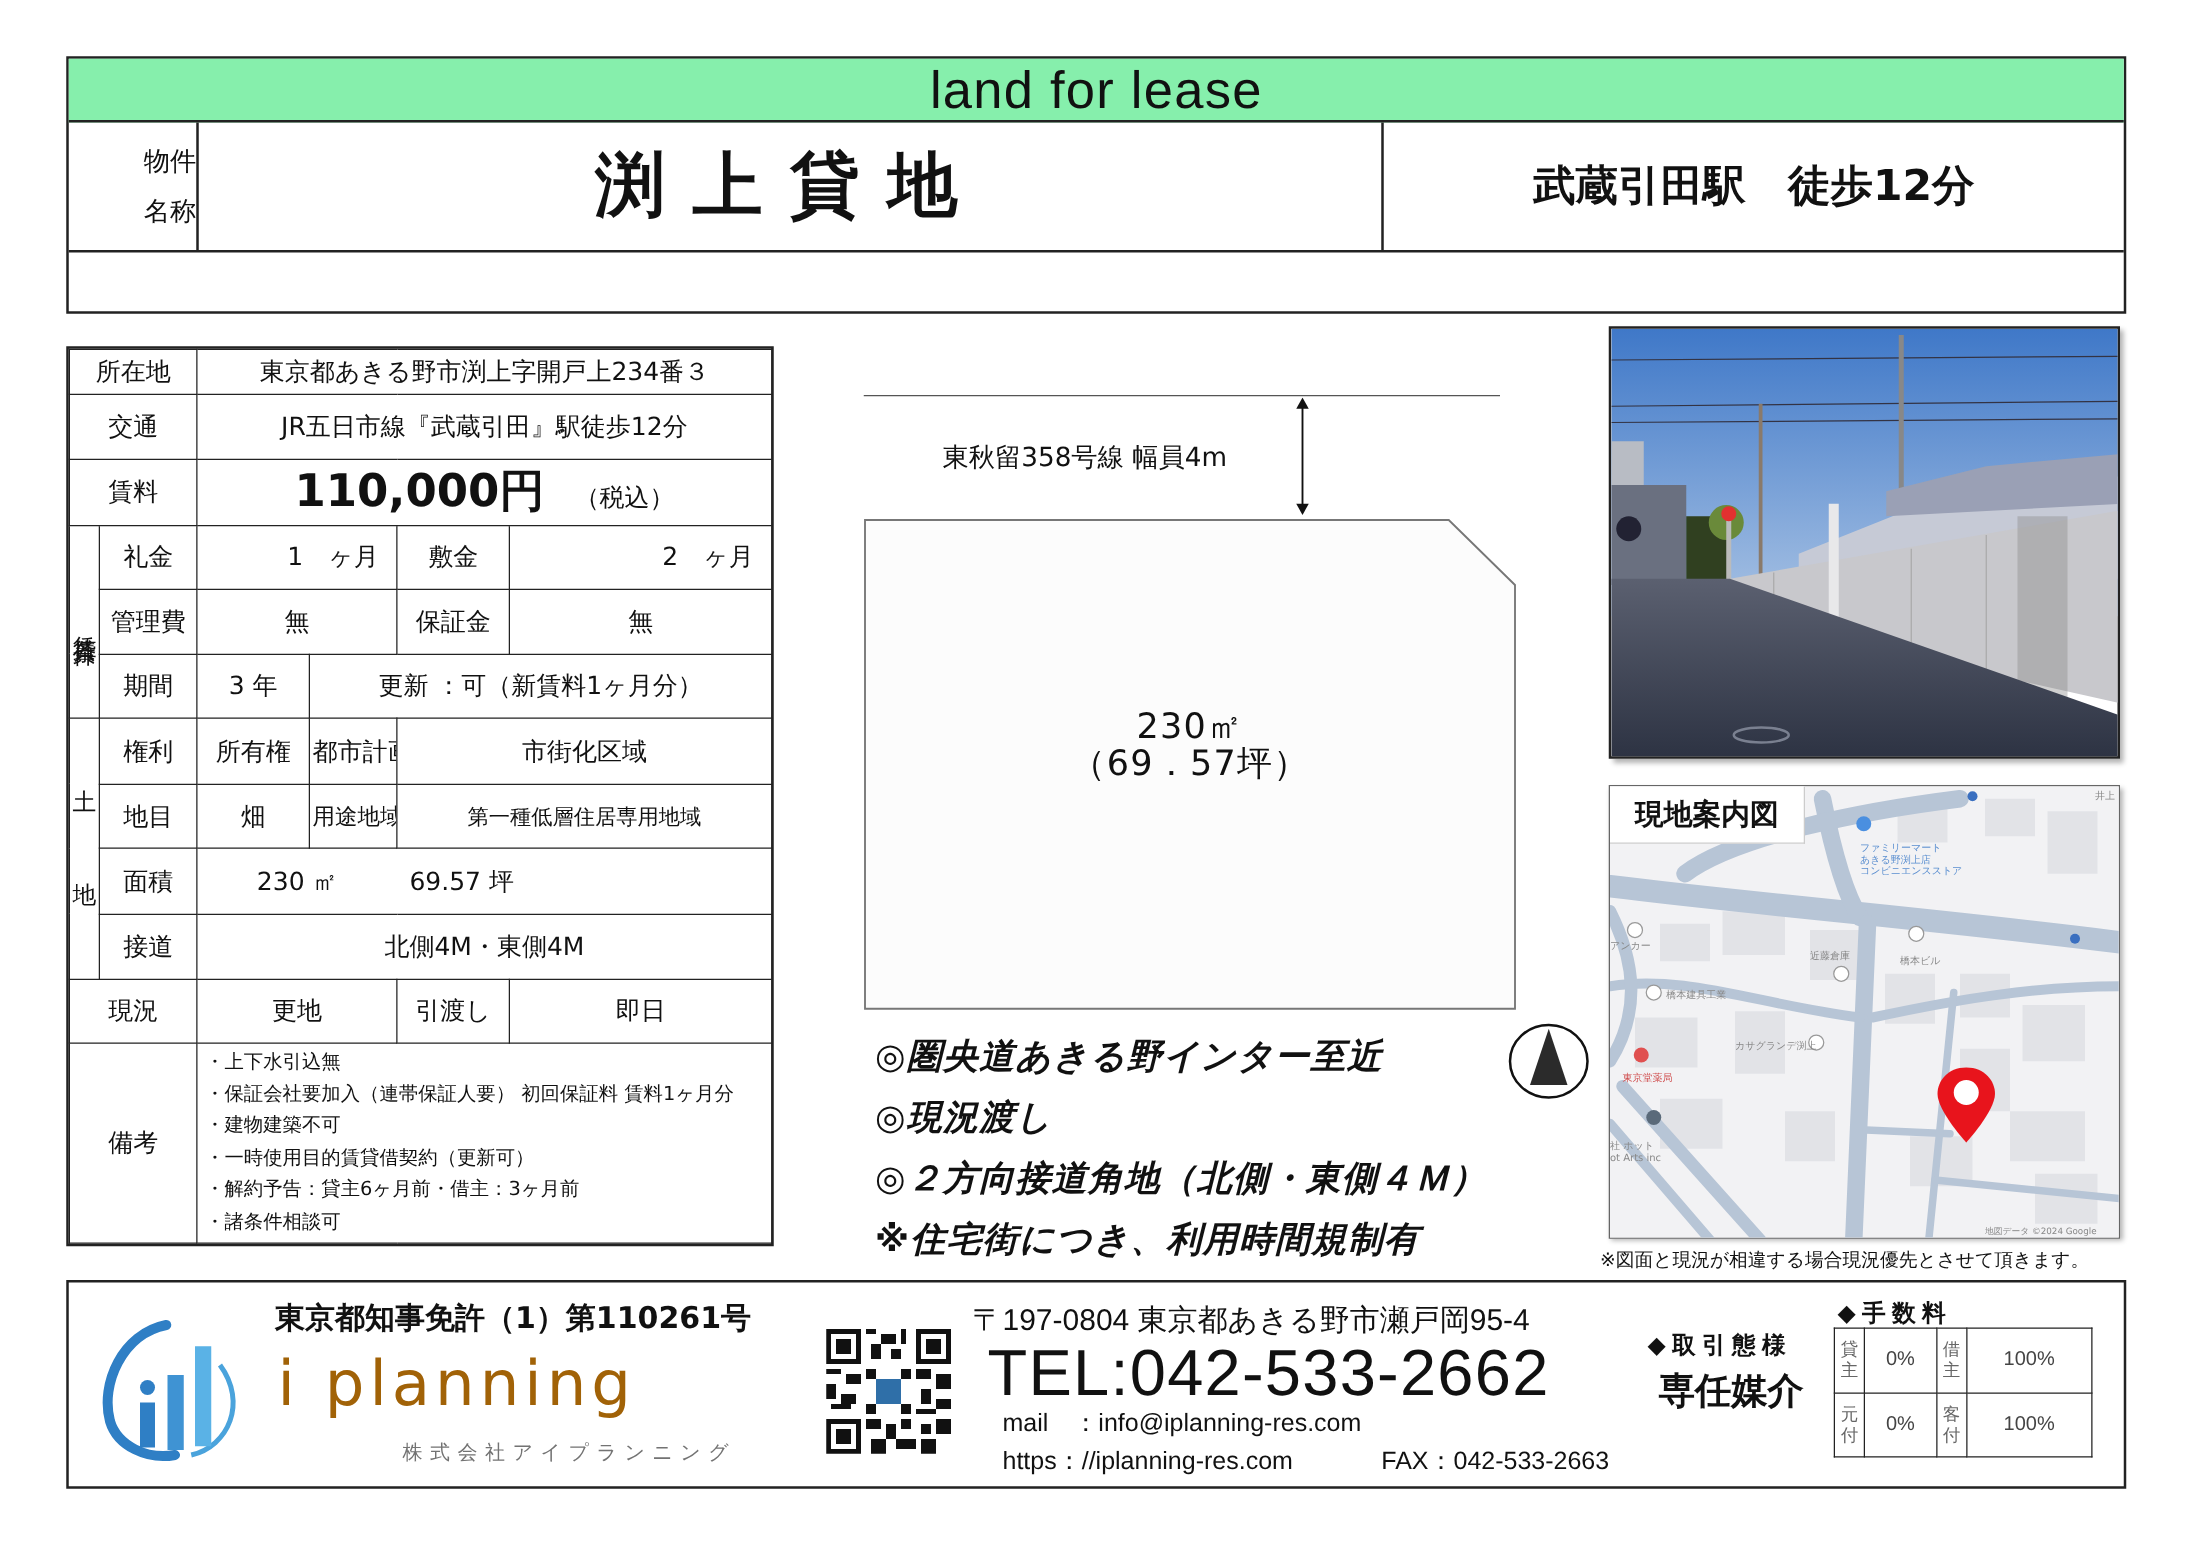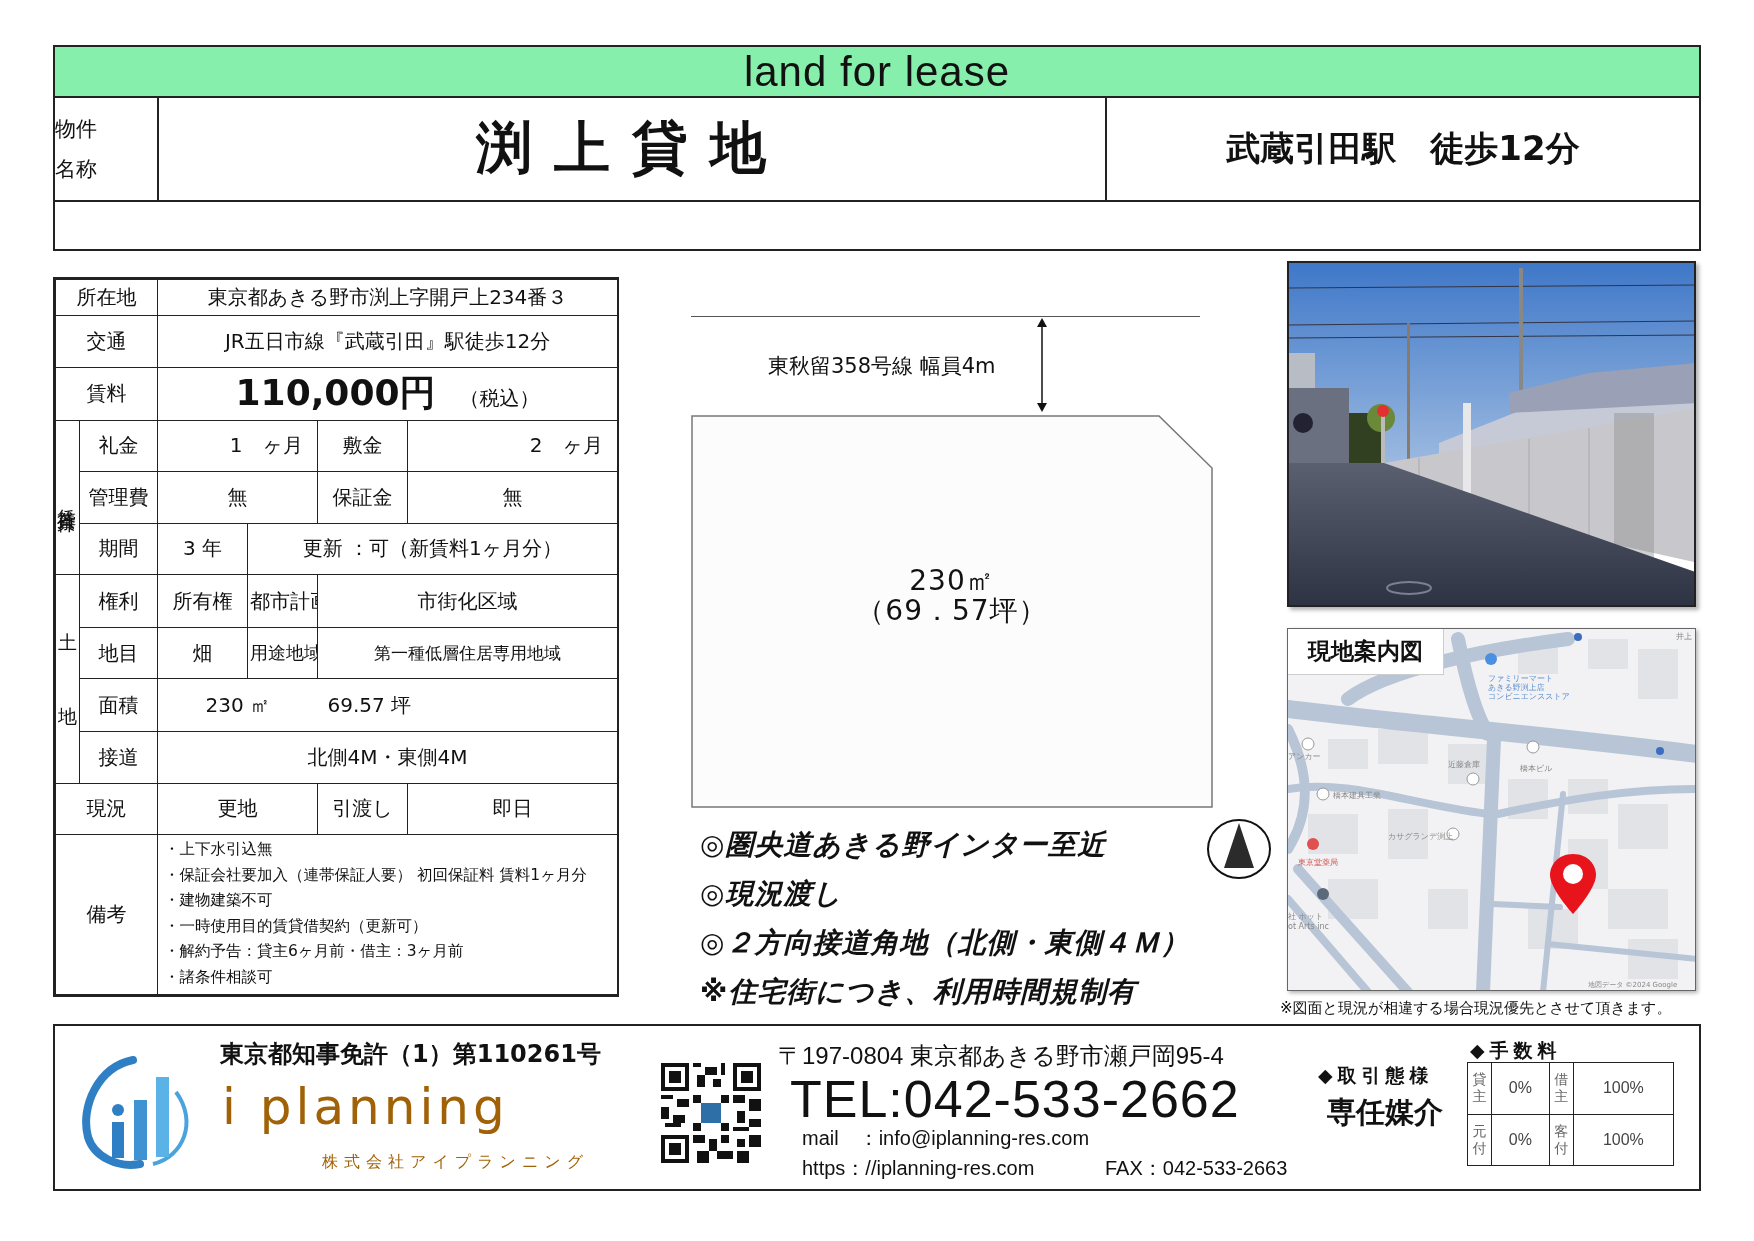--- a/index.html
+++ b/index.html
@@ -5,40 +5,40 @@
   * { box-sizing: border-box; margin: 0; padding: 0; }
   html, body { width: 1754px; height: 1241px; background: #ffffff; overflow: hidden; }
   body { position: relative; font-family: "DejaVu Sans", "Liberation Sans", sans-serif; color: #111; }
   .abs { position: absolute; }
 
   
   #header { left: 53px; top: 45px; width: 1648px; height: 206px; border: 2px solid #222; }
   #title-bar { position: absolute; left: 0; top: 0; right: 0; height: 51px; background: #86efac; border-bottom: 2px solid #222;
     display: flex; align-items: center; justify-content: center; font-family: "Liberation Sans", sans-serif; font-size: 42px; letter-spacing: 1px; }
   #name-row { position: absolute; left: 0; right: 0; top: 51px; height: 104px; border-bottom: 2px solid #222; display: flex; }
-  #name-label { width: 104px; border-right: 2px solid #222; display: flex; flex-direction: column; align-items: flex-start; justify-content: center; font-size: 21px; line-height: 40px; }
+  #name-label { width: 104px; border-right: 2px solid #222; display: flex; flex-direction: column; align-items: flex-end; justify-content: center; font-size: 21px; line-height: 40px; }
   #name-value { width: 948px; border-right: 2px solid #222; display: flex; align-items: center; justify-content: center; font-size: 56px; font-weight: bold; letter-spacing: 22px; text-align: center; }
   #station { flex: 1; display: flex; align-items: center; justify-content: center; font-size: 34px; font-weight: bold; word-spacing: 20px; }
   #usage { position: absolute; left: 0; right: 0; top: 155px; bottom: 0; display: flex; align-items: center; justify-content: center; font-size: 35px; font-weight: bold; font-style: italic; letter-spacing: 2px; }
 
   
   #info { left: 53px; top: 277px; width: 566px; height: 720px; border: 2px solid #222; }
   #info table { width: 100%; height: 100%; border-collapse: collapse; table-layout: fixed; }
   #info td { border: 1.5px solid #222; text-align: center; vertical-align: middle; font-size: 20px; padding: 0 2px; white-space: nowrap; overflow: hidden; }
   #info td.lbl { font-size: 20px; }
   #info td.side { font-size: 19px; line-height: 26px; white-space: normal; padding: 0; }
   #info td.big { font-size: 36px; font-weight: bold; }
   #info td.big small { font-size: 20px; font-weight: normal; margin-left: 24px; }
   #info td.notes { text-align: left; vertical-align: top; padding: 2px 6px; font-size: 15.5px; line-height: 25.5px; white-space: nowrap; }
   #info td.small { font-size: 17px; }
 
   
   #road-line { left: 691px; top: 316px; width: 509px; height: 1px; background: #555; }
   #road-arrow { left: 1036px; top: 318px; width: 12px; height: 94px; }
-  #road-label { left: 754px; top: 352px; font-size: 21px; margin-left: 14px; }
+  #road-label { left: 754px; top: 352px; font-size: 21px; }
   #plot { left: 691px; top: 415px; width: 522px; height: 393px; }
   #plot-area-text { left: 691px; top: 566px; width: 522px; text-align: center; font-size: 28px; line-height: 30px; font-family: "DejaVu Sans", sans-serif; letter-spacing: 1px; }
 
   
   #features { left: 700px; top: 820px; }
   .feat { font-size: 28px; font-weight: bold; font-style: italic; height: 49px; line-height: 49px; white-space: nowrap; letter-spacing: 1px; }
   #compass { left: 1206px; top: 818px; width: 66px; height: 62px; }
 
   
   #photo { left: 1287px; top: 261px; width: 409px; height: 346px; border: 2px solid #222; overflow: hidden; box-shadow: 3px 3px 4px rgba(0,0,0,0.3); }
@@ -46,21 +46,21 @@
   
   #map { left: 1287px; top: 628px; width: 409px; height: 363px; border: 1.5px solid #666; overflow: hidden; background: #f1f1f3; box-shadow: 2px 2px 4px rgba(0,0,0,0.3); }
   #map-title { position: absolute; left: 0; top: 0; width: 156px; height: 46px; background: #fff; border-right: 1px solid #ccc; border-bottom: 1px solid #ccc; display: flex; align-items: center; justify-content: center; font-size: 23px; font-weight: bold; z-index: 3; }
   #map-note { left: 1280px; top: 999px; font-size: 15px; white-space: nowrap; }
 
   
   #footer { left: 53px; top: 1024px; width: 1648px; height: 167px; border: 2px solid #222; }
   #license { left: 220px; top: 1038px; font-size: 24px; font-weight: bold; }
   #logo { left: 78px; top: 1052px; width: 130px; height: 118px; }
   #brand { left: 222px; top: 1062px; font-family: "DejaVu Sans", sans-serif; font-size: 50px; color: #a16207; letter-spacing: 4px; line-height: 90px; }
-  #brand-sub { left: 322px; top: 1152px; font-size: 16px; color: #a16207; letter-spacing: 6px; }
+  #brand-sub { left: 322px; top: 1152px; font-size: 16px; color: #737373; letter-spacing: 6px; }
   #qr { left: 661px; top: 1063px; width: 100px; height: 100px; }
   #address { left: 778px; top: 1040px; font-size: 24px; font-family: "Liberation Sans", sans-serif; }
   #tel { left: 790px; top: 1066px; font-size: 52px; font-family: "Liberation Sans", sans-serif; letter-spacing: 1px; line-height: 66px; }
   #mail { left: 802px; top: 1125px; font-size: 20px; font-family: "Liberation Sans", sans-serif; }
   #web { left: 802px; top: 1155px; font-size: 20px; font-family: "Liberation Sans", sans-serif; }
   #fax { left: 1105px; top: 1155px; font-size: 20px; font-family: "Liberation Sans", sans-serif; }
   #deal-title { left: 1318px; top: 1063px; font-size: 19px; font-weight: bold; letter-spacing: 5px; }
   #deal-value { left: 1327px; top: 1093px; font-size: 29px; font-weight: bold; }
   #fee-title { left: 1470px; top: 1038px; font-size: 19px; font-weight: bold; letter-spacing: 5px; }
   #fee-table { left: 1467px; top: 1062px; width: 207px; height: 104px; border-collapse: collapse; }

